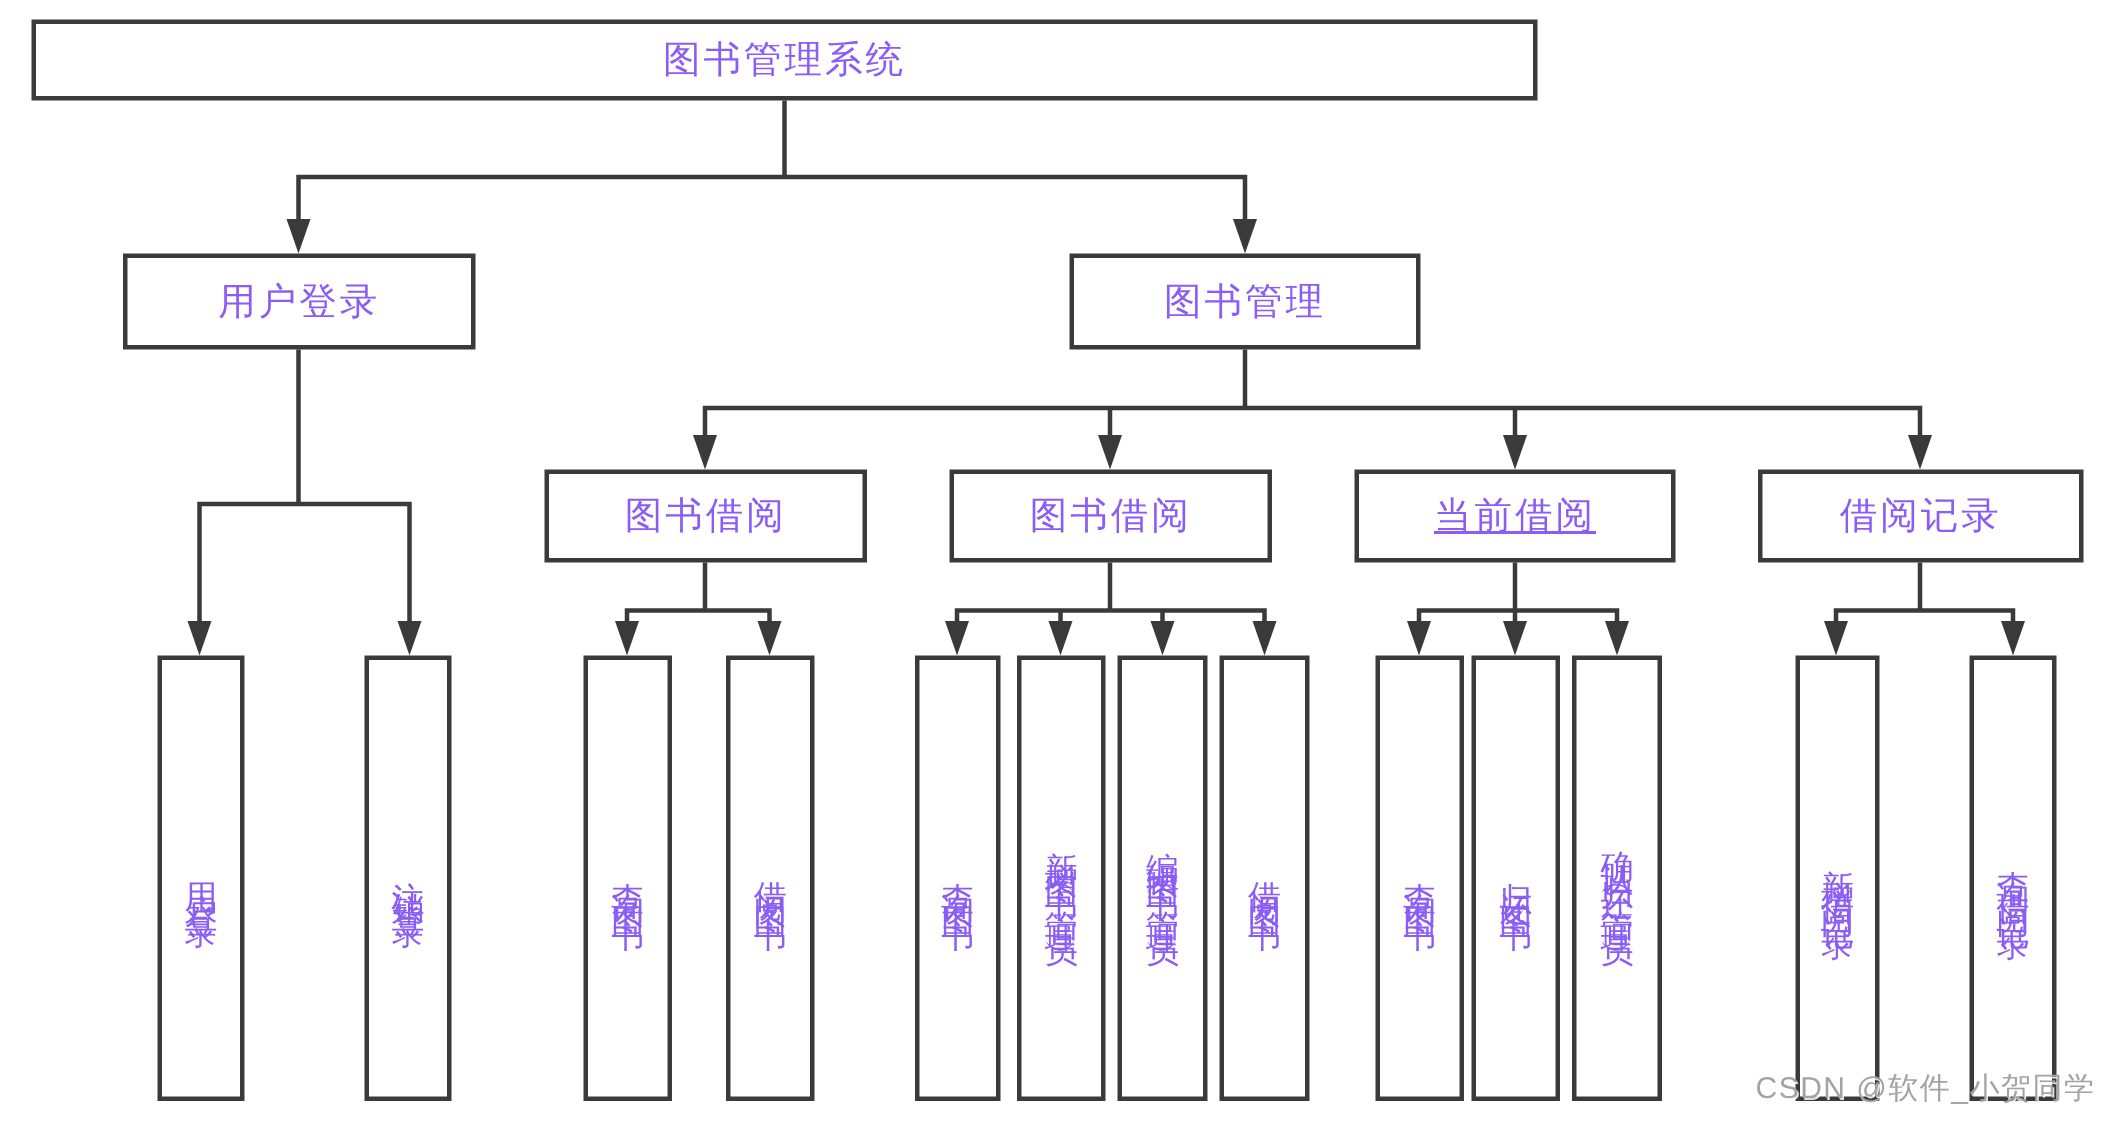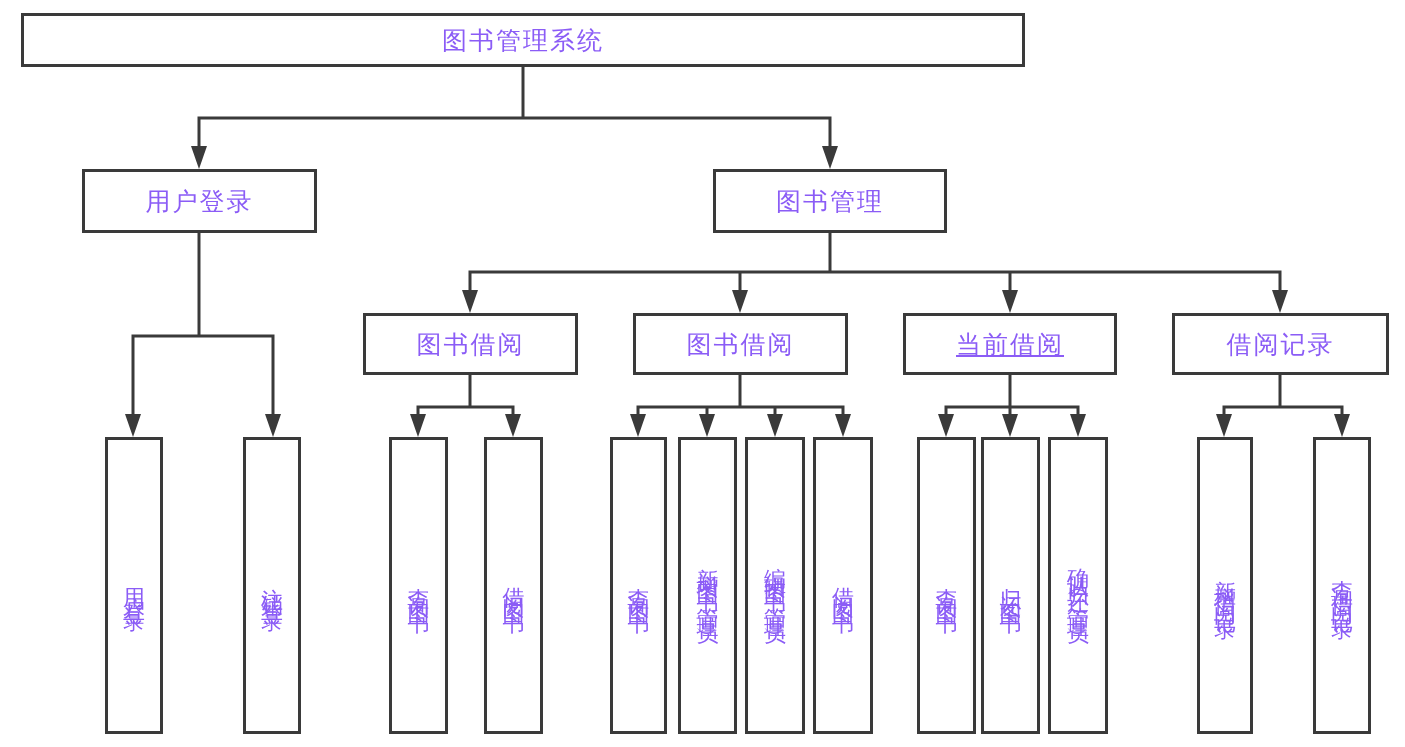--- a/index.html
+++ b/index.html
@@ -136,14 +136,15 @@
   <div class="node vbox" style="left:745px; top:437px; width:60px; height:297px;">编辑图书（管理员）</div>
   <div class="node vbox" style="left:813px; top:437px; width:60px; height:297px;">借阅图书</div>
 
   <div class="node vbox" style="left:917px; top:437px; width:59px; height:297px;">查询图书</div>
   <div class="node vbox" style="left:981px; top:437px; width:59px; height:297px;">归还图书</div>
   <div class="node vbox" style="left:1048px; top:437px; width:60px; height:297px;">确认归还（管理员）</div>
 
   <div class="node vbox" style="left:1197px; top:437px; width:56px; height:297px;">新增借阅记录</div>
   <div class="node vbox" style="left:1313px; top:437px; width:58px; height:297px;">查询借阅记录</div>
 
+  <div class="watermark">CSDN @软件_小贺同学</div>
 
 </div>
 
 </body></html>

